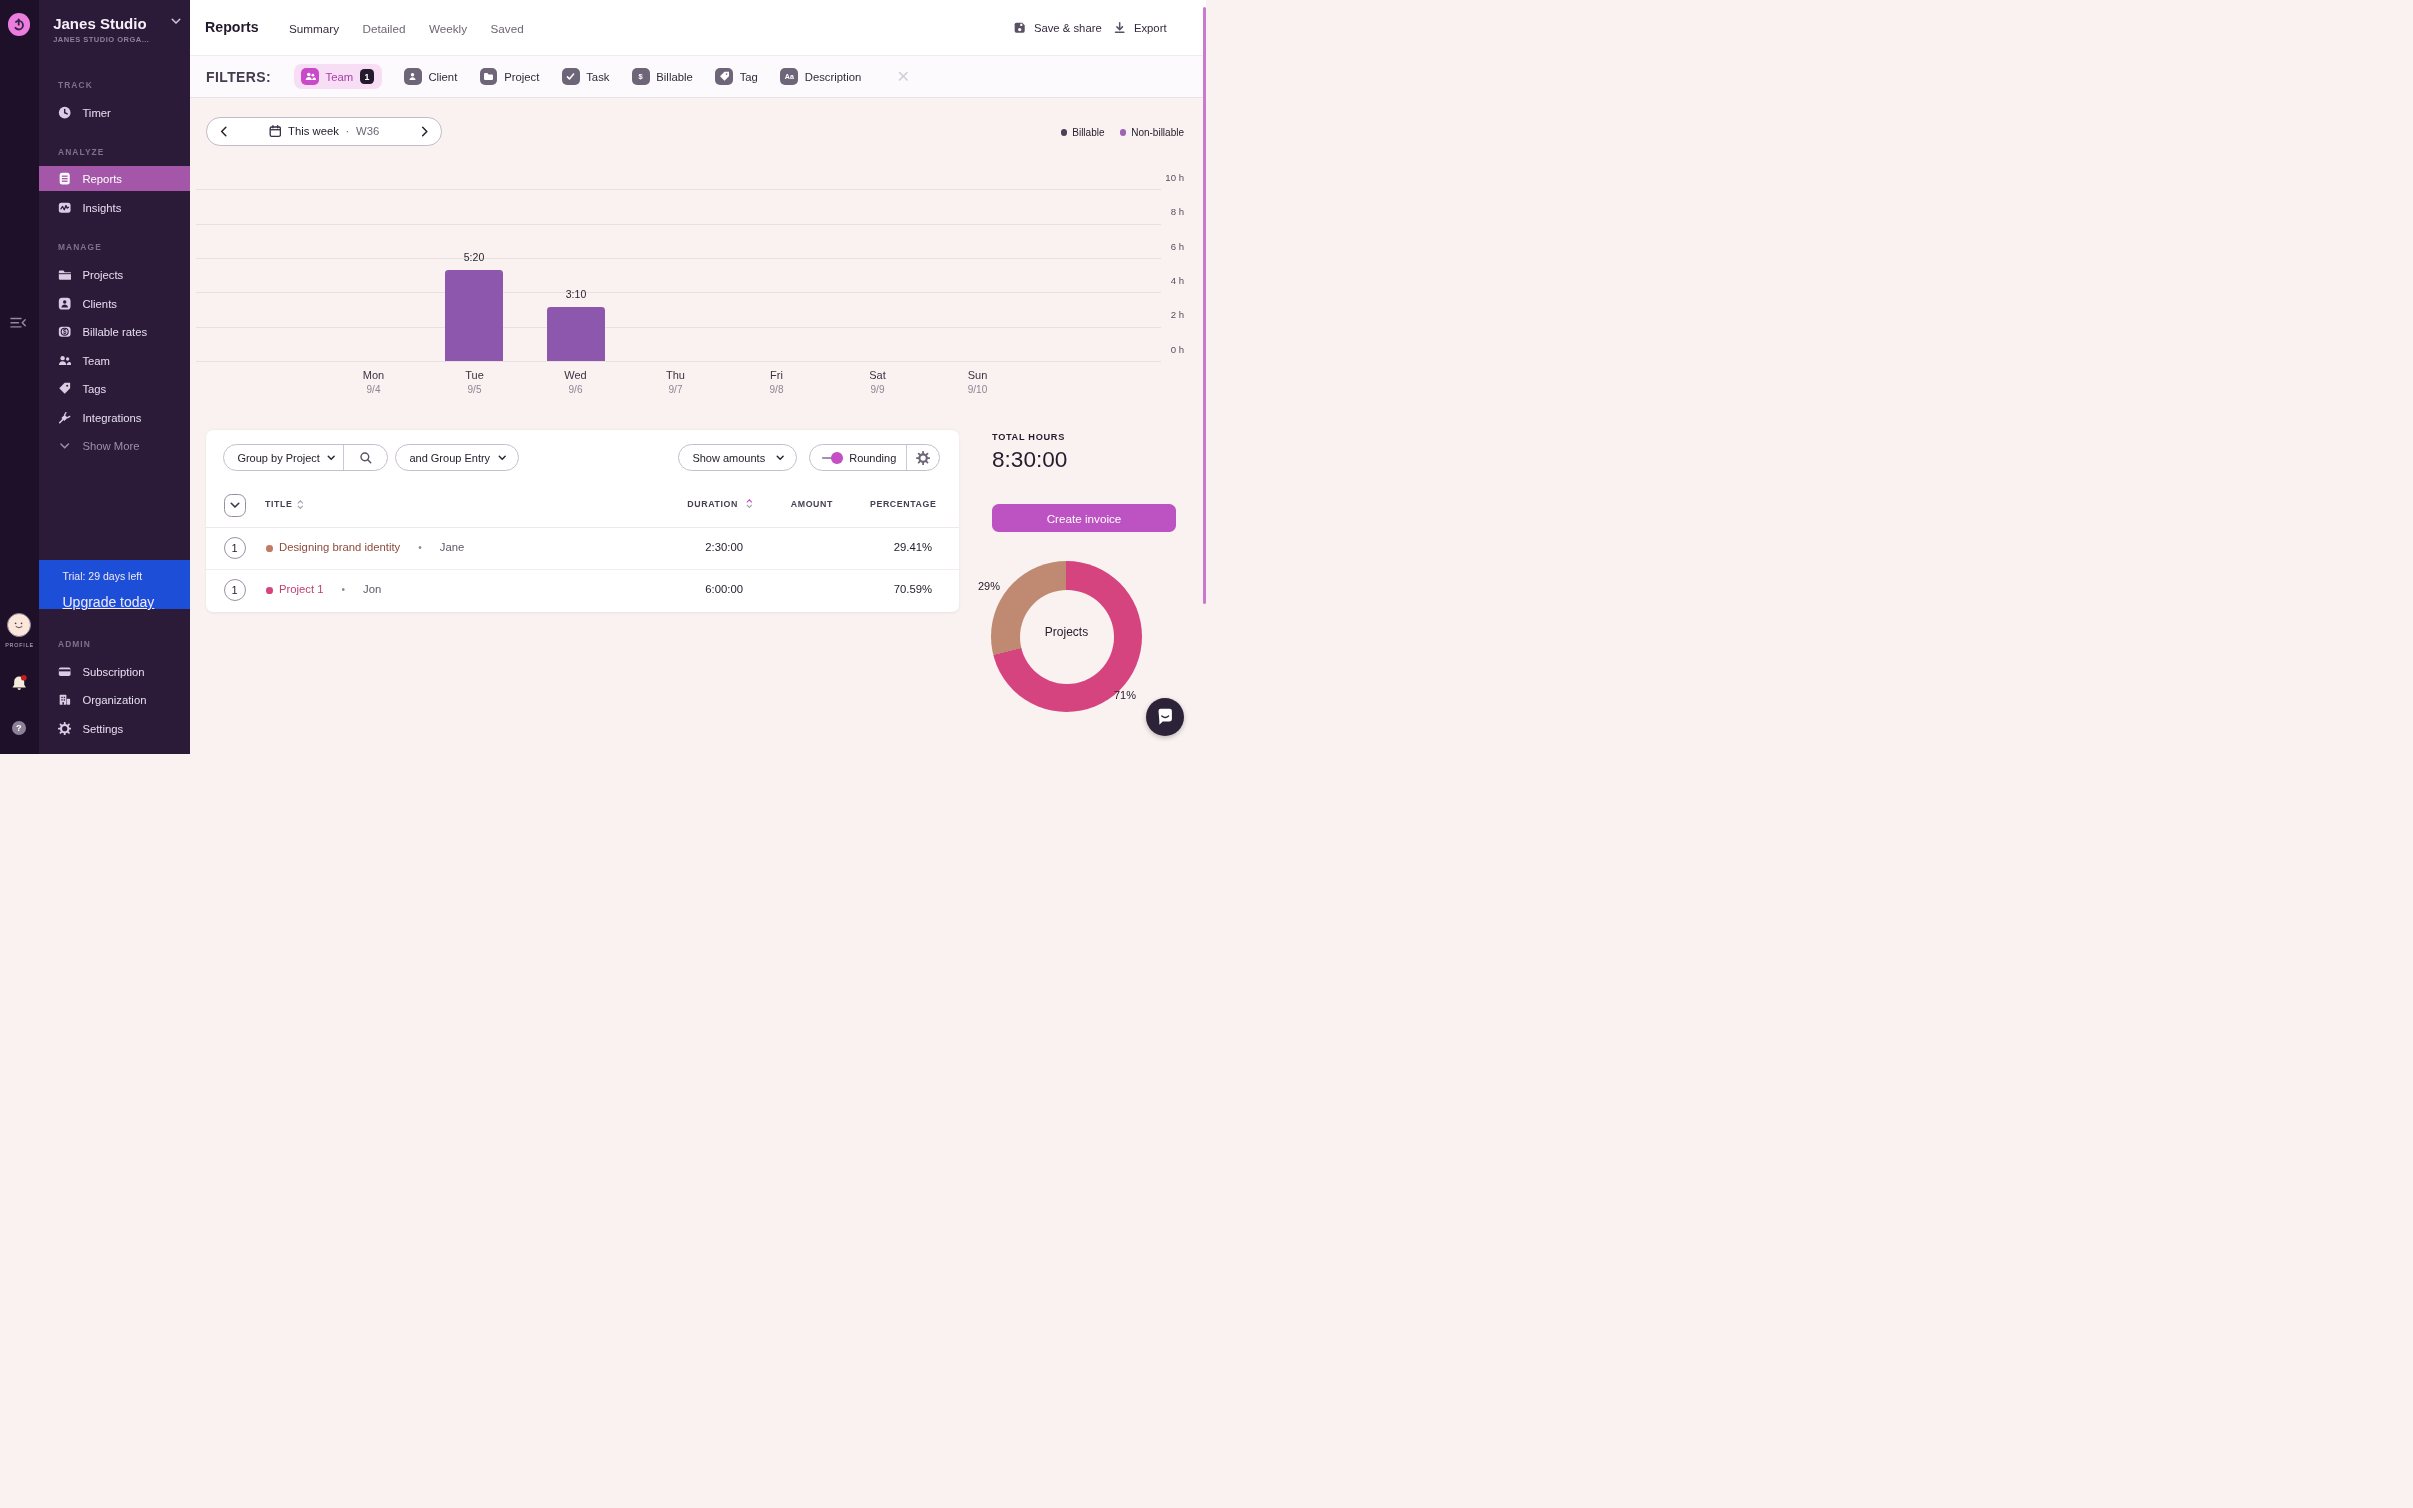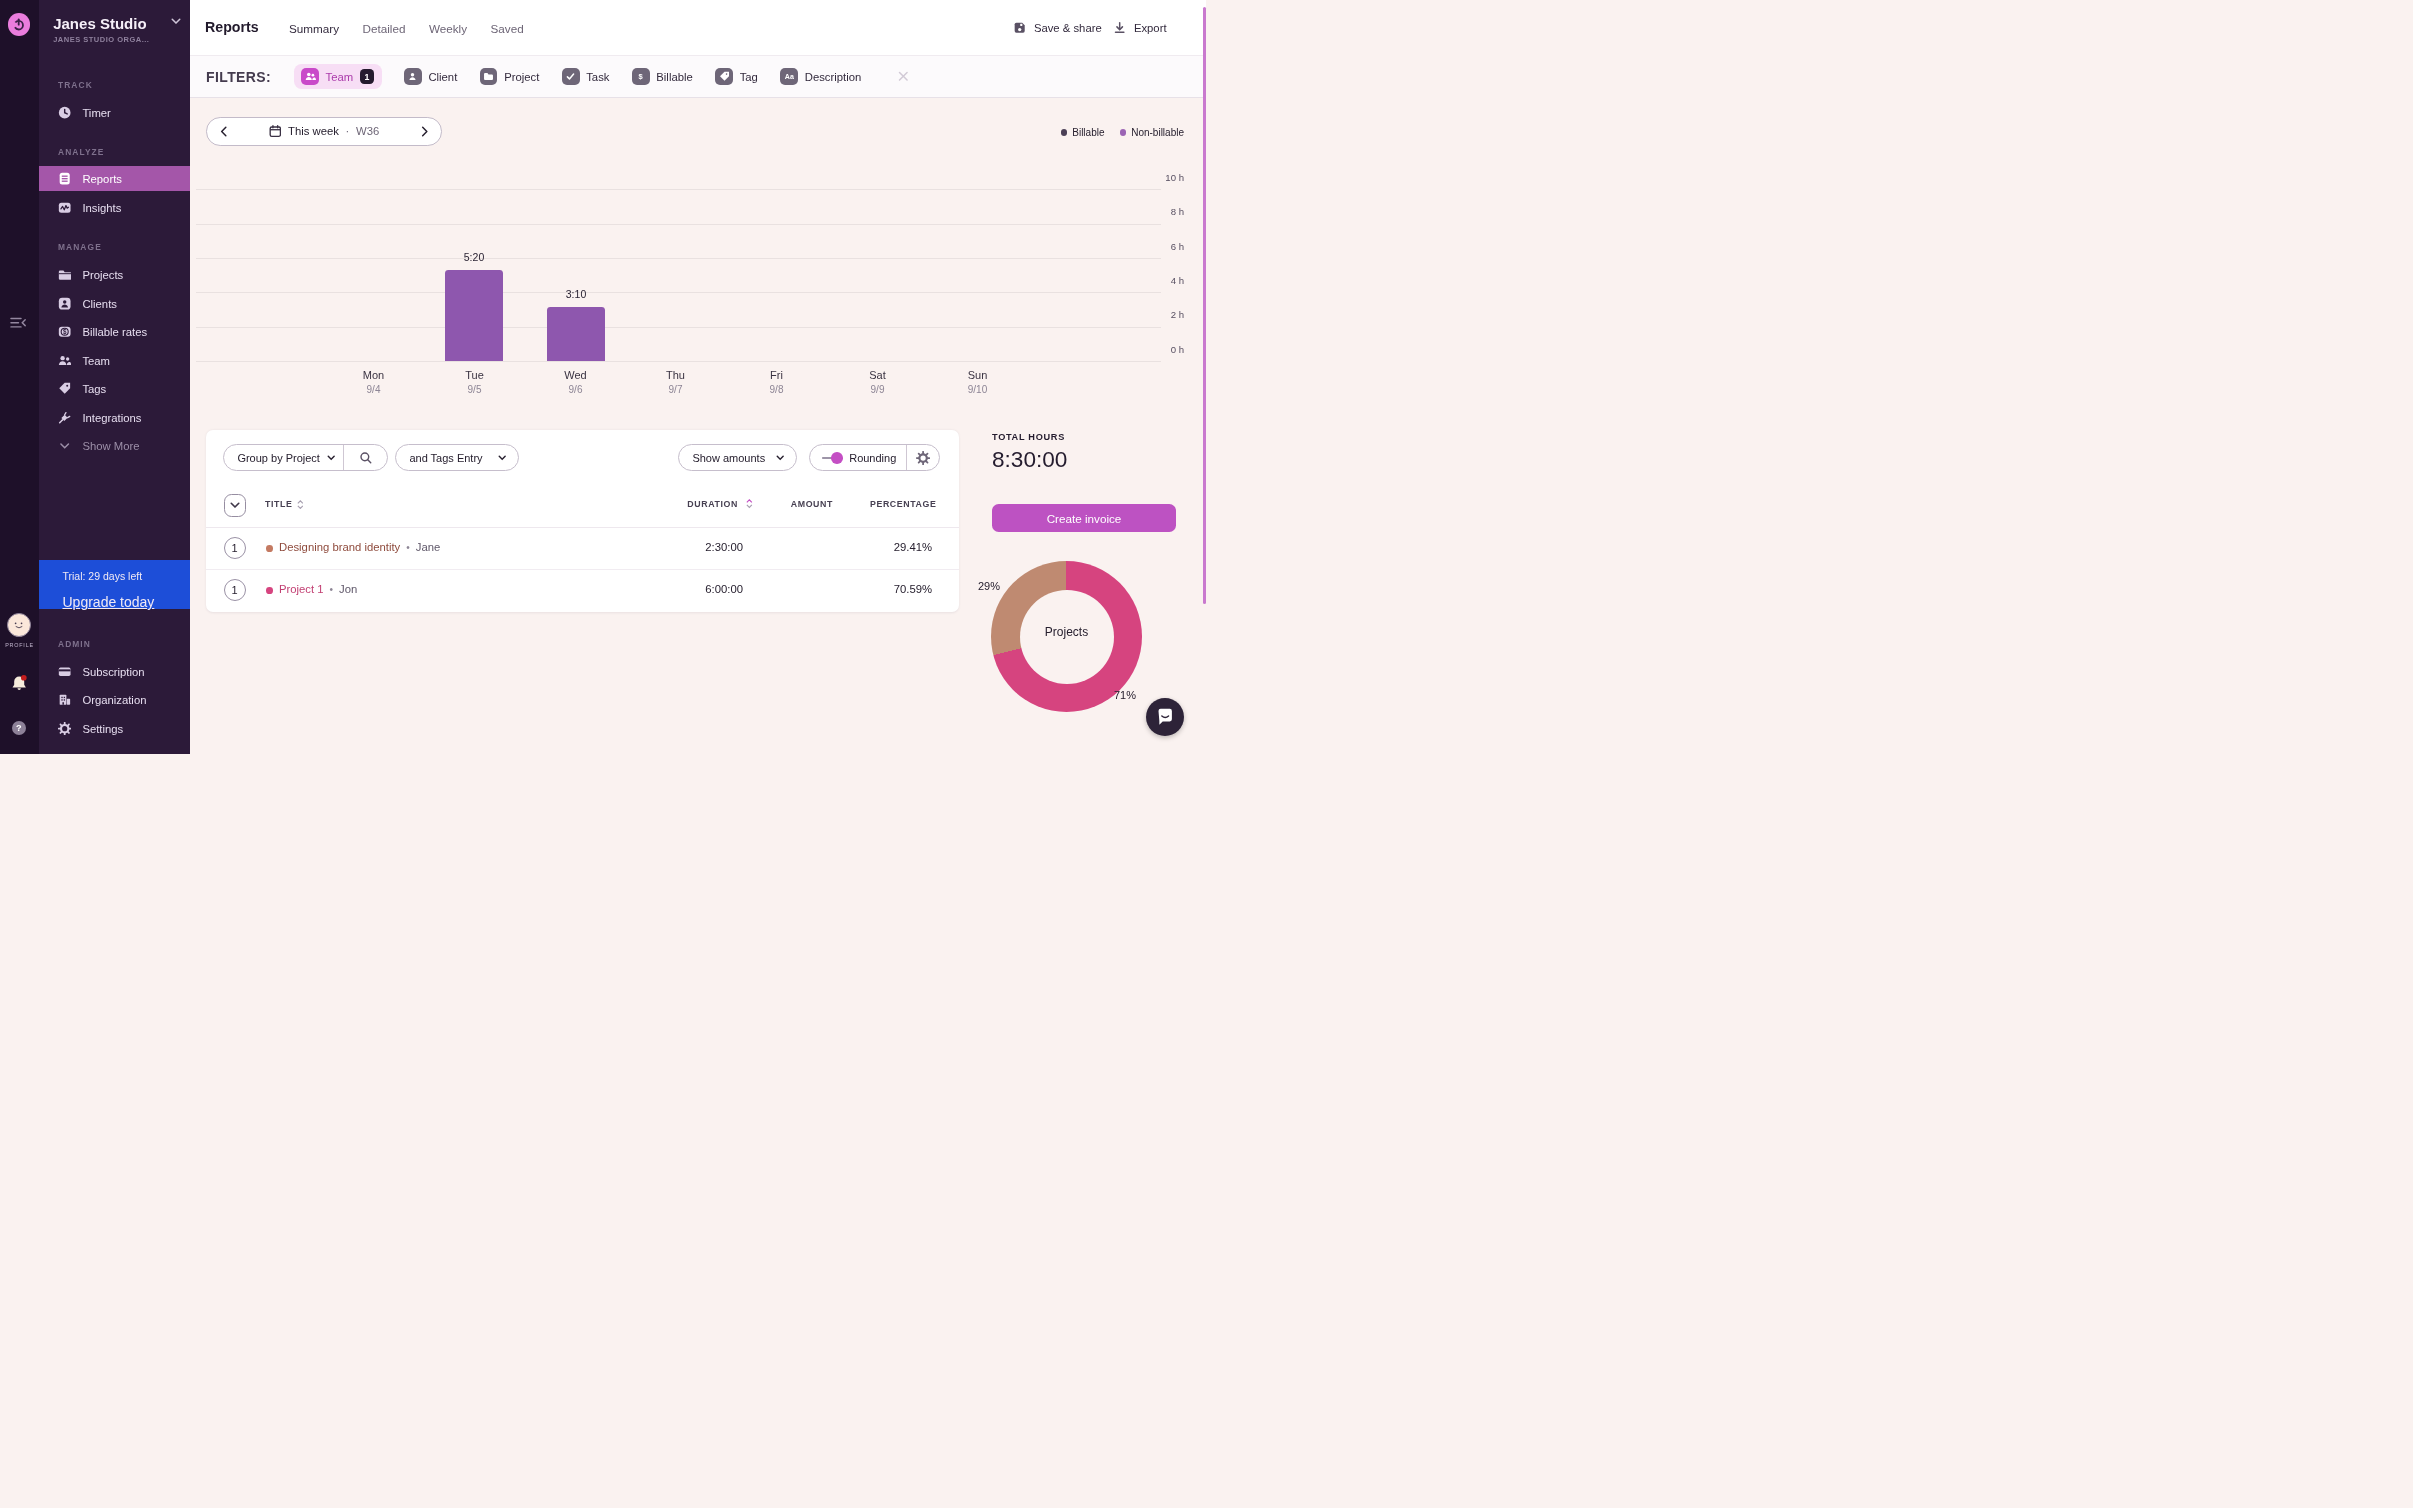--- a/index.html
+++ b/index.html
@@ -66,21 +66,21 @@
   .pill{position:absolute;top:14.2px;height:27px;background:#fff;border:0.8px solid #c6becc;border-radius:14.2px;display:flex;align-items:center;font-size:11px;font-weight:500;color:#27202f;cursor:pointer;}
   .pill .sep{width:0.8px;align-self:stretch;background:#cfc7d3;}
   .hdr{position:absolute;top:69px;font-size:8.8px;font-weight:700;letter-spacing:0.6px;color:#474052;}
   .sorts{display:inline-flex;flex-direction:column;gap:0.8px;margin-left:4.2px;vertical-align:middle;cursor:pointer;}
   #expand-btn{position:absolute;left:17.6px;top:64px;width:22.6px;height:22.6px;border:0.8px solid #968da1;border-radius:7.5px;background:#fff;display:flex;align-items:center;justify-content:center;cursor:pointer;}
   .hdr-divider{position:absolute;left:0;top:97px;width:753px;height:0.8px;background:#eee8ee;}
   .trow{position:absolute;left:0;width:753px;height:41px;cursor:pointer;}
   .trow + .trow{border-top:0.8px solid #f1ecf1;}
   .num-badge{position:absolute;left:17.6px;top:9.2px;width:22px;height:22px;border:0.8px solid #9a91a5;border-radius:50%;display:flex;align-items:center;justify-content:center;font-size:11px;color:#27202f;}
   .proj-dot{position:absolute;left:60px;top:17px;width:6.7px;height:6.7px;border-radius:50%;}
-  .trow .ttl{position:absolute;left:73px;top:13.4px;font-size:11.3px;display:flex;gap:6px;align-items:center;}
+  .trow .ttl{position:absolute;left:73px;top:13.4px;font-size:11.3px;display:flex;gap:18px;align-items:center;}
   .trow .person{color:#5f5769;}
   .trow .bullet{color:#8d8595;font-size:10px;}
   .cell-dur{position:absolute;right:216px;top:13.4px;font-size:11.3px;color:#27202f;text-align:right;}
   .cell-amt{position:absolute;right:126px;top:13.4px;font-size:11.3px;color:#27202f;text-align:right;}
   .cell-pct{position:absolute;right:27px;top:13.4px;font-size:11.3px;color:#27202f;text-align:right;}
 
   
   .total-label{position:absolute;left:803px;top:432px;font-size:9.2px;font-weight:700;letter-spacing:0.7px;color:#241c2e;}
   .total-value{position:absolute;left:803px;top:447px;font-size:22.6px;color:#241c2e;}
   #invoice-btn{position:absolute;left:803px;top:504px;width:184px;height:28px;background:#bd52c2;border:none;border-radius:6.7px;color:#fff;font-size:11.7px;cursor:pointer;}
@@ -511,21 +511,21 @@
           </span>
         <span class="sep"></span>
         <span style="flex:1;display:flex;justify-content:center;">
             <svg width="13.4" height="13.4" viewBox="0 0 16 16">
               <circle cx="7" cy="7" r="4.6" fill="none" stroke="#5a5164" stroke-width="1.7"></circle>
               <line x1="10.5" y1="10.5" x2="14" y2="14" stroke="#5a5164" stroke-width="1.7" stroke-linecap="round"></line>
             </svg>
           </span>
       </div>
       <div class="pill" style="left:189px;width:124px;justify-content:space-between;padding:0 11.7px 0 13.4px;">
-        <span>and Tags Entry</span>
+        <span>and Group Entry</span>
         <span>
             <svg width="8.4" height="5.9" viewBox="0 0 10 7">
               <polyline points="1.5,1.5 5,5 8.5,1.5" fill="none" stroke="#27202f" stroke-width="1.7" stroke-linecap="round"></polyline>
             </svg>
           </span>
       </div>
       <div class="pill" style="left:472px;width:119px;justify-content:space-between;padding:0 11.7px 0 13.4px;">
         <span>Show amounts</span>
         <span>
             <svg width="8.4" height="5.9" viewBox="0 0 10 7">

